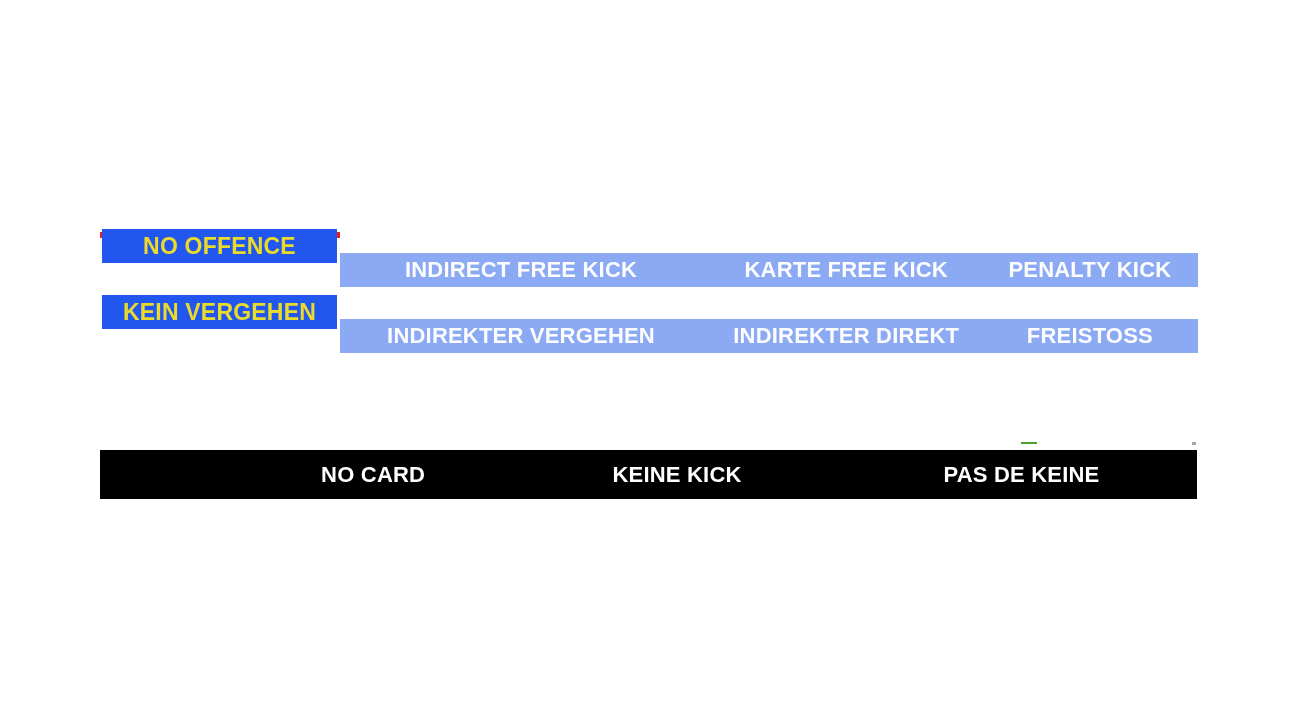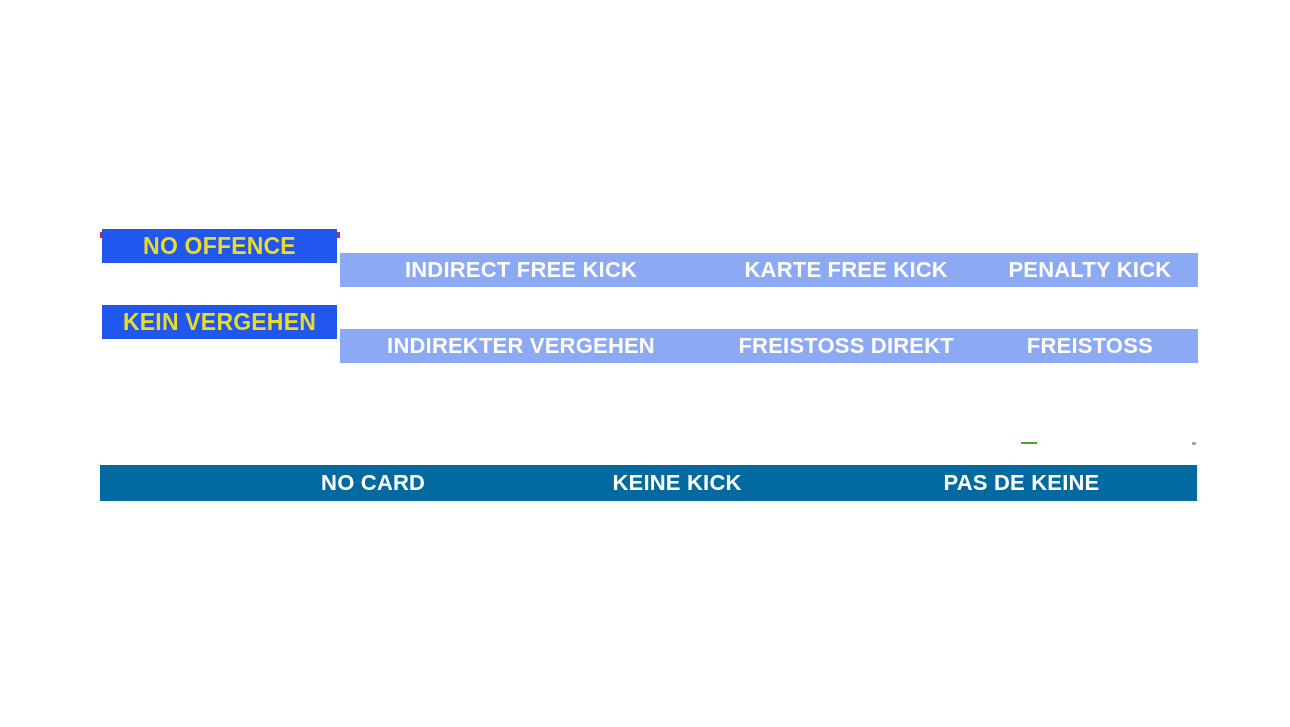--- a/index.html
+++ b/index.html
@@ -12,21 +12,21 @@
     font-family: "Liberation Sans", sans-serif;
   }
   .red-bar {
     position: absolute;
     left: 100px; top: 232px;
     width: 240px; height: 6px;
     background: #e41e28;
   }
   .row { position: absolute; left: 0; width: 1290px; height: 34px; }
   .row-1 { top: 229px; }
-  .row-2 { top: 305px; }
+  .row-2 { top: 295px; }
   .row-3 { top: 345px; }
   .label-box {
     position: absolute;
     left: 102px; top: 0;
     width: 235px; height: 34px;
     background: #2156ef;
     display: flex; align-items: center; justify-content: center;
     color: #e9da2b;
     font-size: 23px; font-weight: 700;
     letter-spacing: 0.2px;
@@ -48,23 +48,23 @@
     font-size: 22px; font-weight: 700;
     letter-spacing: 0.2px;
     white-space: nowrap;
     line-height: 1;
   }
   .oc-1 { left: 21.1%; }
   .oc-2 { left: 59.0%; }
   .oc-3 { left: 87.4%; text-align: right; }
   .card-bar {
     position: absolute;
-    left: 100px; top: 465px;
-    width: 1097px; height: 36px;
-    background: #0369a1;
+    left: 100px; top: 450px;
+    width: 1097px; height: 49px;
+    background: #000000;
   }
   .card-cell {
     position: absolute;
     top: 50%;
     transform: translate(-50%, -50%);
     color: #ffffff;
     font-size: 22px; font-weight: 700;
     letter-spacing: 0.2px;
     white-space: nowrap;
     line-height: 1;
@@ -102,21 +102,21 @@
       <span class="outcome-cell oc-3">PENALTY KICK</span>
     </div>
   </div>
 
   <div class="row row-2">
     <div class="label-box">
       <span>KEIN VERGEHEN</span>
     </div>
     <div class="outcome-bar">
       <span class="outcome-cell oc-1">INDIREKTER VERGEHEN</span>
-      <span class="outcome-cell oc-2">FREISTOSS DIREKT</span>
+      <span class="outcome-cell oc-2">INDIREKTER DIREKT</span>
       <span class="outcome-cell oc-3">FREISTOSS</span>
     </div>
   </div>
 
 
   <div class="stray-mark-green"></div>
   <div class="stray-mark-gray"></div>
 
   <div class="card-bar">
     <span class="card-cell cc-1">NO CARD</span>

